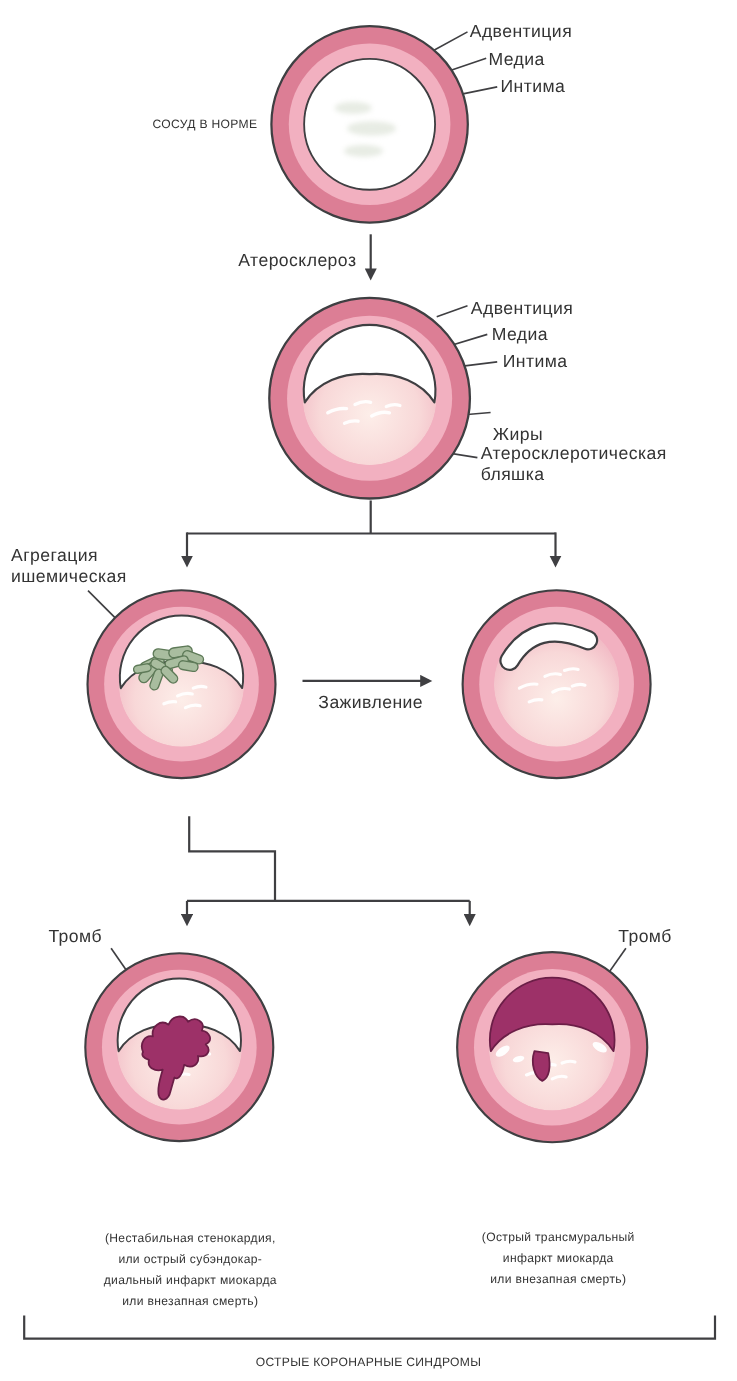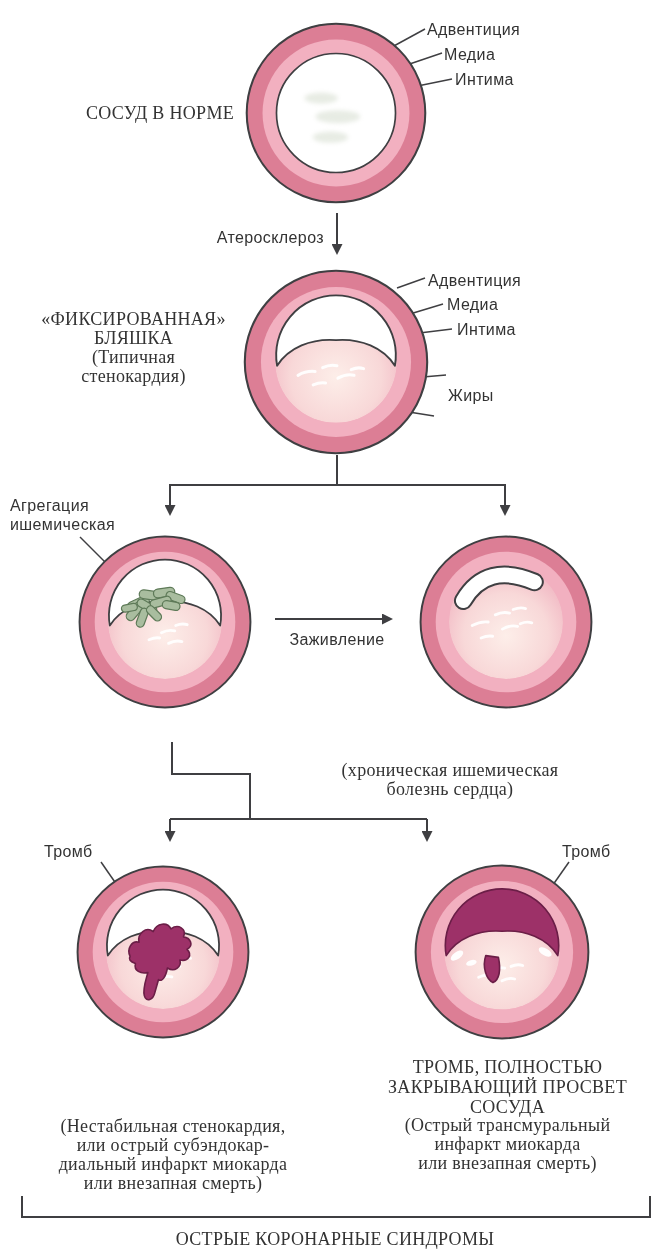--- a/index.html
+++ b/index.html
@@ -5,21 +5,21 @@
   :root{
     --adventitia:#dc7e95; --media:#f2b0c0; --lumen:#ffffff; --plaque-edge:#eeb0bf;
     --thrombus:#9d3168; --platelets:#a9bd9f; --line:#3f3f42; --text:#333333; --bg:#ffffff;
   }
   html,body{margin:0;padding:0;background:var(--bg);}
   .canvas{position:relative;width:670px;height:1255px;background:var(--bg);overflow:hidden;
           font-family:"Liberation Sans","DejaVu Sans",sans-serif;color:var(--text);}
   .overlay{position:absolute;left:0;top:0;width:670px;height:1255px;}
   .vessel{position:absolute;}
   .lbl{position:absolute;font-size:16px;line-height:19px;white-space:pre-line;letter-spacing:.4px;}
-  .cap{font-size:18px;letter-spacing:.3px;font-family:Liberation Serif, serif;}
+  .cap{font-size:11px;letter-spacing:.3px;}
   .ctr{text-align:center;}
   .rgt{text-align:right;}
   .adv{fill:var(--adventitia);stroke:var(--line);stroke-width:2.2;}
   .med{fill:var(--media);stroke:none;}
   .lum{fill:var(--lumen);stroke:var(--line);stroke-width:1.8;}
   .arch{fill:var(--lumen);stroke:var(--line);stroke-width:2;stroke-linejoin:round;}
   .plqdisc{fill:url(#plq);}
   .streak{stroke:#ffffff;stroke-width:3.2;fill:none;stroke-linecap:round;opacity:.92;}
   .pill{fill:var(--platelets);stroke:#5e7a58;stroke-width:1.4;}
   .thr{fill:var(--thrombus);stroke:#6b1e47;stroke-width:1.8;stroke-linejoin:round;}
@@ -203,39 +203,32 @@
   <div class="lbl" style="left:427px;top:20px">Адвентиция</div>
   <div class="lbl" style="left:444px;top:45px">Медиа</div>
   <div class="lbl" style="left:455px;top:70px">Интима</div>
 
   <div class="lbl rgt" style="left:178px;top:228px;width:146px">Атеросклероз</div>
 
   <div class="lbl" style="left:428px;top:271px">Адвентиция</div>
   <div class="lbl" style="left:447px;top:295px">Медиа</div>
   <div class="lbl" style="left:457px;top:320px">Интима</div>
   <div class="lbl" style="left:448px;top:386px">Жиры</div>
-  <div class="lbl cap ctr" style="left:27px;top:310px;width:213px">«ФИКСИРОВАННАЯ»
-БЛЯШКА
-(Типичная
-стенокардия)</div>
+  <div class="lbl" style="left:437px;top:403px">Атеросклеротическая
+бляшка</div>
 
   <div class="lbl" style="left:10px;top:496px">Агрегация
 ишемическая</div>
   <div class="lbl ctr" style="left:277px;top:630px;width:120px">Заживление</div>
-  <div class="lbl cap ctr" style="left:330px;top:761px;width:240px">(хроническая ишемическая
-болезнь сердца)</div>
 
   <div class="lbl" style="left:44px;top:842px">Тромб</div>
   <div class="lbl" style="left:562px;top:842px">Тромб</div>
 
   <div class="lbl cap ctr" style="left:28px;top:1117px;width:290px">(Нестабильная стенокардия,
 или острый субэндокар-
 диальный инфаркт миокарда
 или внезапная смерть)</div>
-  <div class="lbl cap ctr" style="left:375px;top:1057px;width:265px;line-height:20px">ТРОМБ, ПОЛНОСТЬЮ
-ЗАКРЫВАЮЩИЙ ПРОСВЕТ
-СОСУДА</div>
   <div class="lbl cap ctr" style="left:375px;top:1116px;width:265px">(Острый трансмуральный
 инфаркт миокарда
 или внезапная смерть)</div>
 
   <div class="lbl cap ctr" style="left:35px;top:1230px;width:600px">ОСТРЫЕ КОРОНАРНЫЕ СИНДРОМЫ</div>
 </div>
 
 </body></html>

